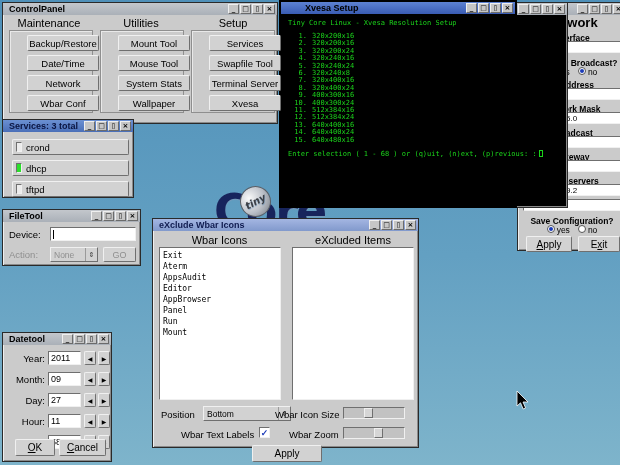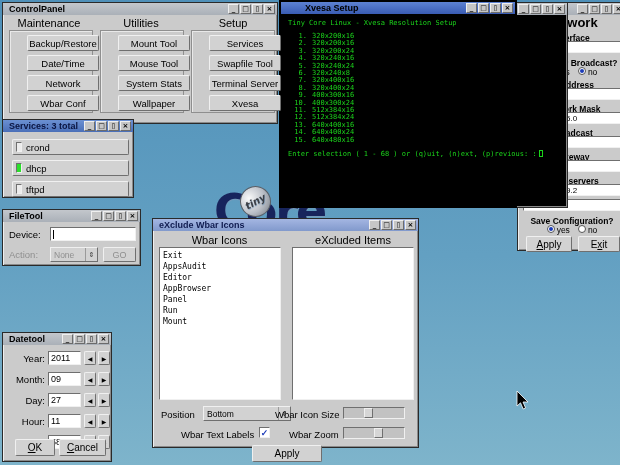--- a/index.html
+++ b/index.html
@@ -308,20 +308,21 @@
         <span class="tbb">_</span>
         <span class="tbb">□</span>
         <span class="tbb">▯</span>
         <span class="tbb">×</span>
       </span>
     </div>
     <div class="ex-header" style="left:0; width:133px">Wbar Icons</div>
     <div class="ex-header" style="left:133px; width:134px">eXcluded Items</div>
     <div class="listbox" style="left:6px">
       <div>Exit</div>
+      <div>Aterm</div>
       <div>AppsAudit</div>
       <div>Editor</div>
       <div>AppBrowser</div>
       <div>Panel</div>
       <div>Run</div>
       <div>Mount</div>
     </div>
     <div class="listbox" style="left:139px"></div>
     <div class="lbl" style="left:8px; top:190px">Position</div>
     <div class="dropdown" style="left:50px; top:187px; width:88px; height:15px">

